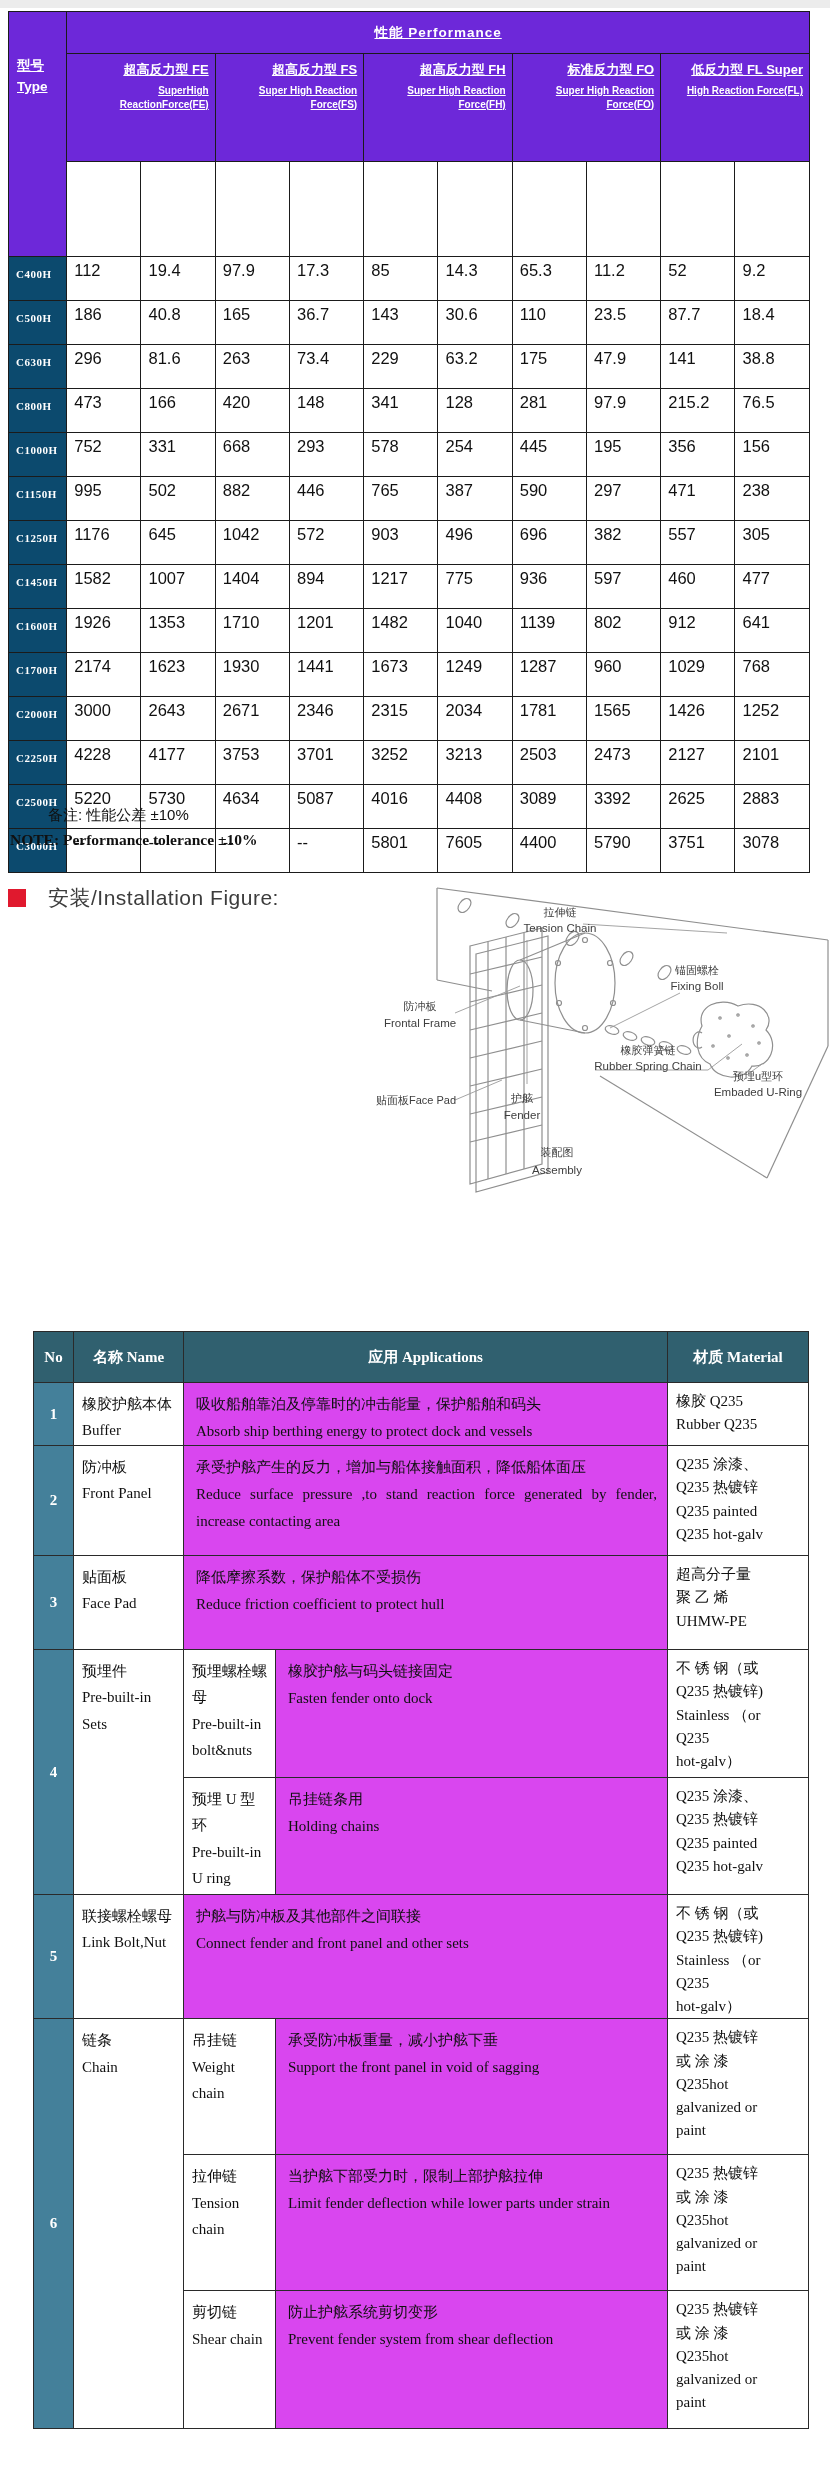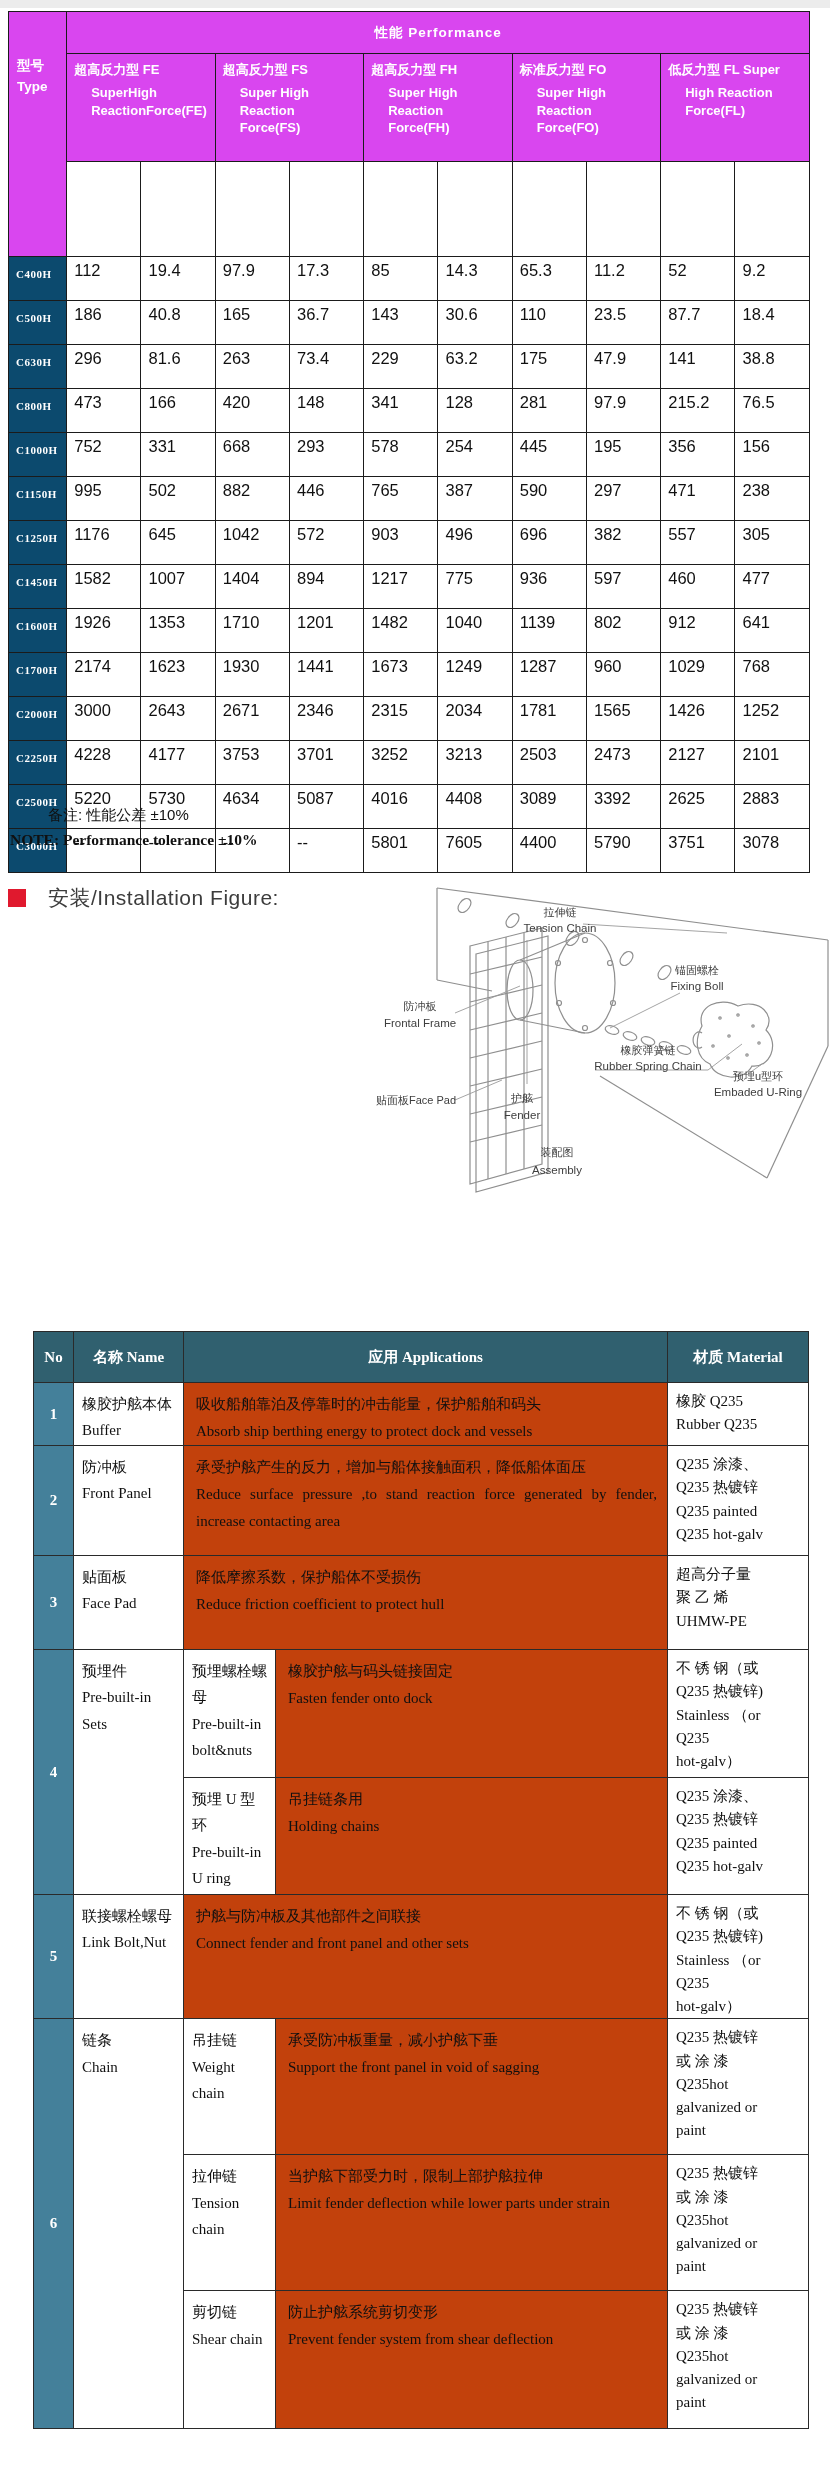--- a/index.html
+++ b/index.html
@@ -4,26 +4,26 @@
 <style>
   html,body{margin:0;padding:0;background:#fff;}
   #page{position:relative;width:830px;height:2472px;background:#ffffff;overflow:hidden;
         font-family:"Liberation Sans",sans-serif;}
   #topbar{position:absolute;top:0;left:0;width:830px;height:8px;background:#ececec;}
 
   
   table.perf{position:absolute;left:8px;top:11px;width:802px;border-collapse:collapse;
              table-layout:fixed;}
   table.perf th, table.perf td{border:1.6px solid #1b1b1b;overflow:hidden;}
-  table.perf thead th{background:#d946ef;color:#fff;}
+  table.perf thead th{background:#6d28d9;color:#fff;text-decoration:underline;}
   .th-type{vertical-align:top;text-align:left;padding:44px 0 0 8px;font-size:13.5px;line-height:1.55;}
   .th-title{height:39px;font-size:13.5px;text-align:center;letter-spacing:1px;}
-  .th-group{height:100px;vertical-align:top;text-align:left;padding:7px 6px 0 7px;}
+  .th-group{height:100px;vertical-align:top;text-align:right;padding:7px 6px 0 7px;}
   .g-zh{font-size:13px;font-weight:700;}
-  .g-en{font-size:13px;font-weight:700;margin-top:5px;line-height:1.35;margin-left:17px;}
+  .g-en{font-size:10px;font-weight:700;margin-top:5px;line-height:1.35;margin-left:17px;}
   .sub-cell{height:88px;vertical-align:top;padding:6px 4px 0 6px;}
   .sub-zh{font-size:9.5px;font-weight:700;color:#fff;white-space:pre-line;line-height:1.6;}
   .sub-en{font-size:9.5px;font-weight:700;color:#fff;margin-top:7px;line-height:1.65;word-break:break-all;}
   .type-cell{background:#0c4a6e;color:#fff;font-family:"Liberation Serif",serif;font-weight:700;
              font-size:11px;letter-spacing:.5px;text-align:left;vertical-align:top;padding:11px 0 0 7px;}
   .num-cell{height:39px;font-size:16.5px;color:#101010;text-align:left;vertical-align:top;
             padding:4px 0 0 7px;background:#fff;}
 
   .note-zh{position:absolute;left:10px;top:806px;font-size:15px;color:#101010;margin-left:38px;}
   .note-en{position:absolute;left:10px;top:831px;font-size:15.5px;font-weight:700;color:#101010;
@@ -43,21 +43,21 @@
   .t-en{font-size:11.5px;}
 
   
   table.acc{position:absolute;left:33px;top:1331px;width:775px;border-collapse:collapse;
             table-layout:fixed;font-family:"Liberation Serif",serif;color:#101010;}
   table.acc th, table.acc td{border:1.6px solid #2a2a2a;overflow:hidden;}
   table.acc thead th{background:#30606f;color:#fff;font-size:15px;font-weight:700;height:48px;text-align:center;}
   .no-cell{background:#44809a;color:#fff;font-weight:700;font-size:15px;text-align:center;vertical-align:middle;}
   .name-cell,.subname-cell{vertical-align:top;text-align:left;padding:8px 6px 0 8px;font-size:15px;background:#fff;}
   .name-cell .cn,.subname-cell .cn,.name-cell .en,.subname-cell .en{line-height:1.75;}
-  .app-cell{vertical-align:top;text-align:justify;padding:8px 10px 0 12px;font-size:15px;background:#c2410c;margin-top:24px;}
+  .app-cell{vertical-align:top;text-align:justify;padding:8px 10px 0 12px;font-size:15px;background:#d946ef;margin-top:24px;}
   .app-cell .cn,.app-cell .en{line-height:1.8;}
   .mat-cell{vertical-align:top;text-align:left;padding:7px 4px 0 8px;font-size:15px;background:#fff;
             white-space:pre-line;line-height:1.55;}
 </style>
 </head>
 <body>
 
 <div id="page">
   <div id="topbar"></div>
 

